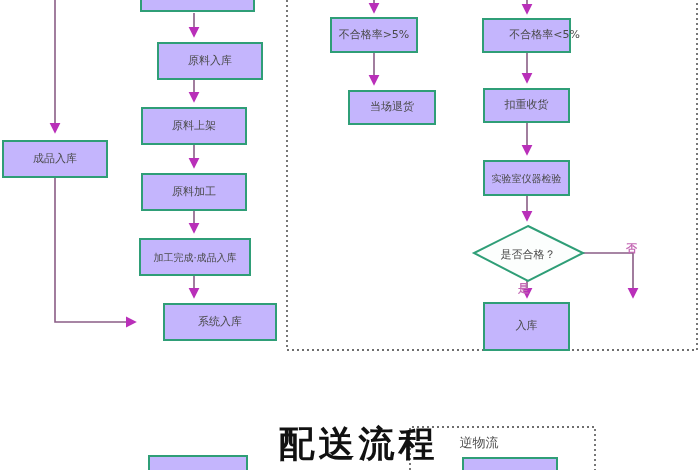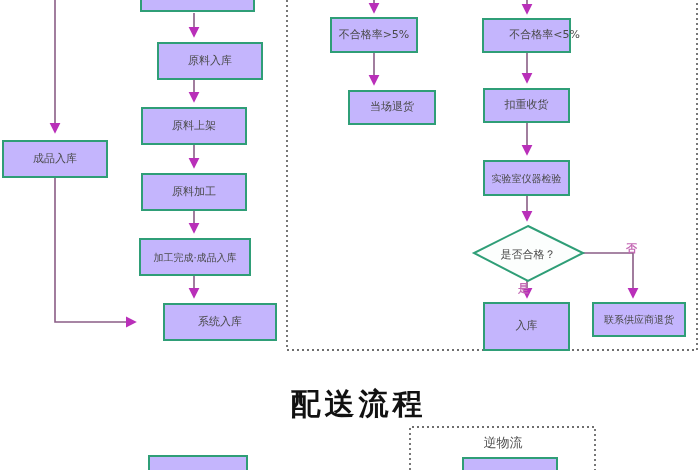--- a/index.html
+++ b/index.html
@@ -33,23 +33,24 @@
     position:absolute;
     color:#4a4a4a;
     font-size:11px;
     text-align:center;
   }
   .section-title{
     position:absolute;
     left:17px;right:0;
     text-align:center;
     color:#111111;
-    font-size:30px;
+    font-size:36px;
     font-weight:bold;
     letter-spacing:4px;
+    margin-top:36px;
   }
   .dashed-label{
     position:absolute;
     color:#4f4f4f;
     font-size:13px;
     text-align:center;
   }
 </style>
 </head>
 <body>
@@ -101,20 +102,19 @@
   <div class="node" style="left:330px;top:17px;width:88px;height:36px;">不合格率&gt;5%</div>
   <div class="node" style="left:348px;top:90px;width:88px;height:35px;">当场退货</div>
 
   <div class="node" style="left:482px;top:18px;width:89px;height:35px;padding-left:36px;">不合格率&lt;5%</div>
   <div class="node" style="left:483px;top:88px;width:87px;height:35px;">扣重收货</div>
   <div class="node" style="left:483px;top:160px;width:87px;height:36px;font-size:10px;">实验室仪器检验</div>
   <div class="diamond-label" style="left:483px;top:247px;width:90px;">是否合格？</div>
   <div class="edge-label" style="left:518px;top:281px;">是</div>
   <div class="edge-label" style="left:626px;top:241px;">否</div>
   <div class="node" style="left:483px;top:302px;width:87px;height:49px;">入库</div>
-  <div class="node" style="left:592px;top:302px;width:94px;height:35px;font-size:10px;">联系供应商退货</div>
 
   <div class="section-title" style="top:384px;">配送流程</div>
-  <div class="dashed-label" style="left:467px;top:434px;width:72px;">逆物流</div>
+  <div class="dashed-label" style="left:443px;top:434px;width:72px;">逆物流</div>
   <div class="node" style="left:148px;top:455px;width:100px;height:32px;"></div>
   <div class="node" style="left:462px;top:457px;width:96px;height:30px;"></div>
 
 </div>
 
 </body></html>

